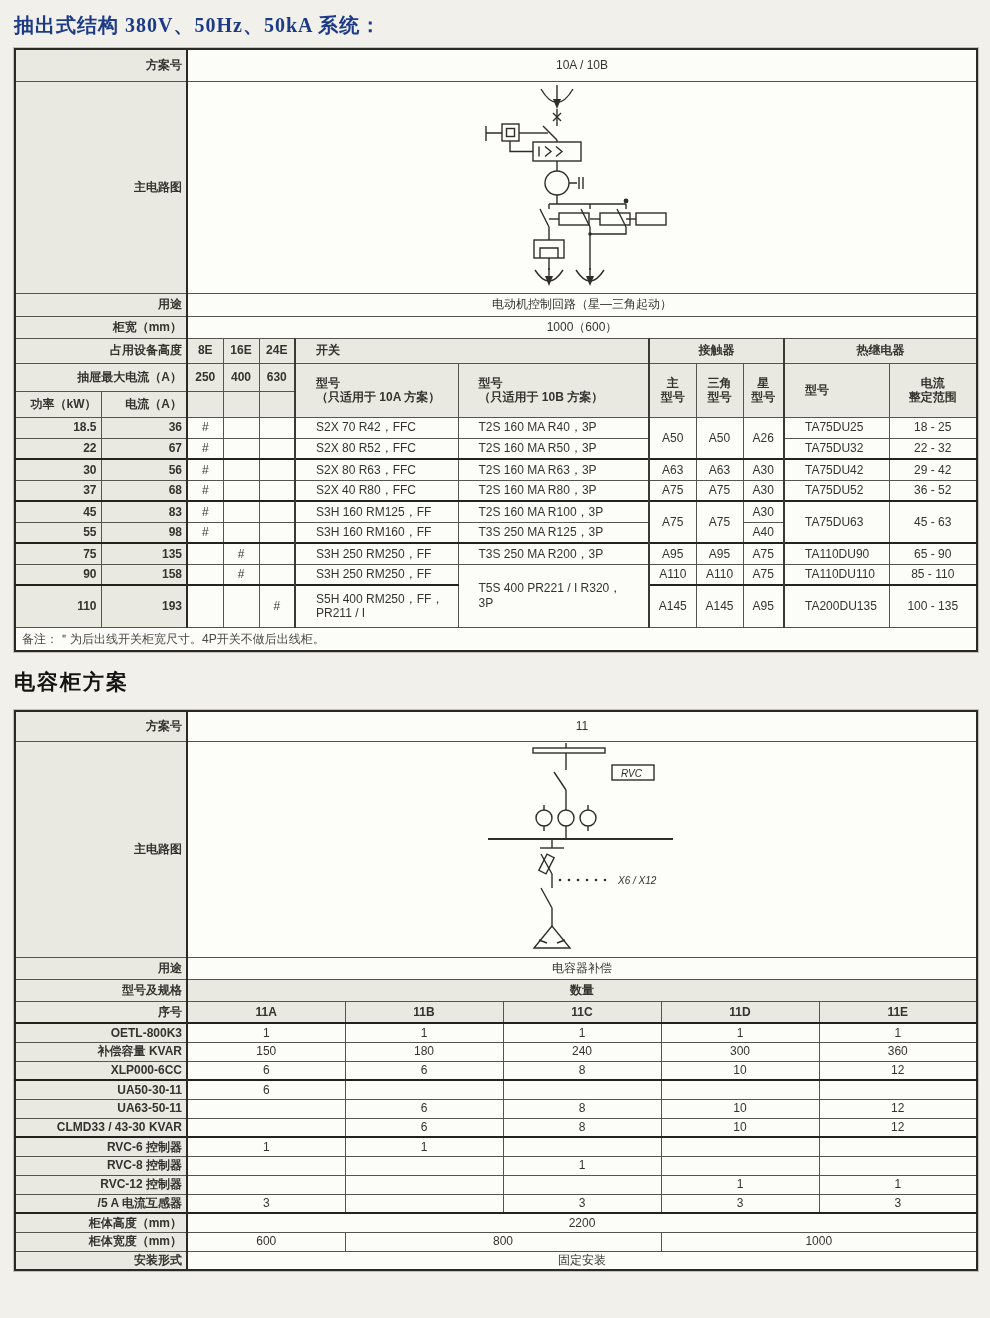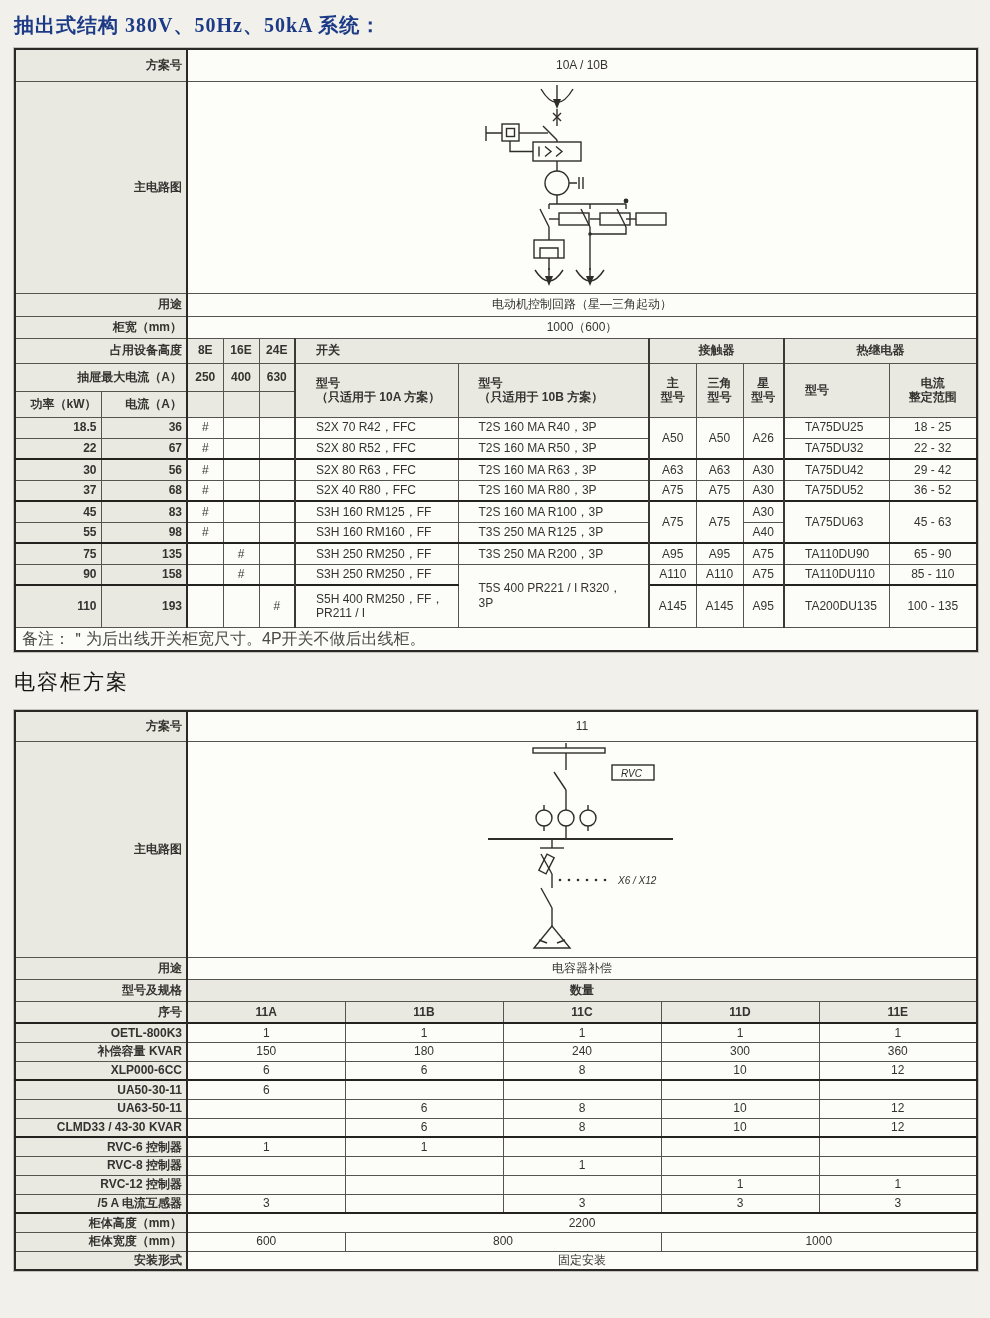--- a/index.html
+++ b/index.html
@@ -11,21 +11,21 @@
   }
   .page { position: relative; width: 990px; height: 1318px; overflow: hidden; }
   .title1 {
     position: absolute; left: 14px; top: 12px;
     font-family: "Liberation Serif", "DejaVu Serif", serif;
     font-weight: bold; font-size: 20px; color: #1c3a86; letter-spacing: 1px; text-align: center;
   }
   .title2 {
     position: absolute; left: 14px; top: 668px;
     font-family: "Liberation Serif", "DejaVu Serif", serif;
-    font-weight: normal; font-size: 21px; color: #141412; letter-spacing: 2px;
+    font-weight: bold; font-size: 21px; color: #141412; letter-spacing: 2px;
   }
   table {
     position: absolute; left: 14px;
     border-collapse: collapse; table-layout: fixed;
     background: #fcfcf8;
     border: 2px solid #2a2925;
     box-shadow: 0 0 0 1px #c3c2ba;
   }
   #table1 { top: 48px; width: 962px; }
   #table2 { top: 710px; width: 962px; }
@@ -37,21 +37,21 @@
   .lbl { background: #e9e8e1; font-weight: bold; text-align: right; padding-left: 8px; }
   .hdr { background: #e9e8e1; font-weight: bold; }
   .val { background: #fcfcf8; font-weight: normal; }
   .c { text-align: center; }
   .l { text-align: left; padding-left: 20px; }
   .pre { white-space: pre-line; }
   .er { border-right: 2px solid #2a2925; }
   .sep { border-left: 2px solid #3a3934; }
   tr.hb td { border-top: 2px solid #23221e; }
   .mark { font-weight: normal; color: #3a3936; }
-  .note { font-size: 16px; color: #4a4944; padding-left: 6px; font-weight: normal; }
+  .note { font-size: 12px; color: #4a4944; padding-left: 6px; font-weight: normal; }
   .dia { background: #fdfdfa; padding: 0; }
   svg { display: block; }
   svg text { font-size: 10px; font-style: italic; fill: #2e2d29; stroke: none; }
 </style>
 </head>
 <body>
 
 <div class="page">
 
   <div class="title1">抽出式结构 380V、50Hz、50kA 系统：</div>

